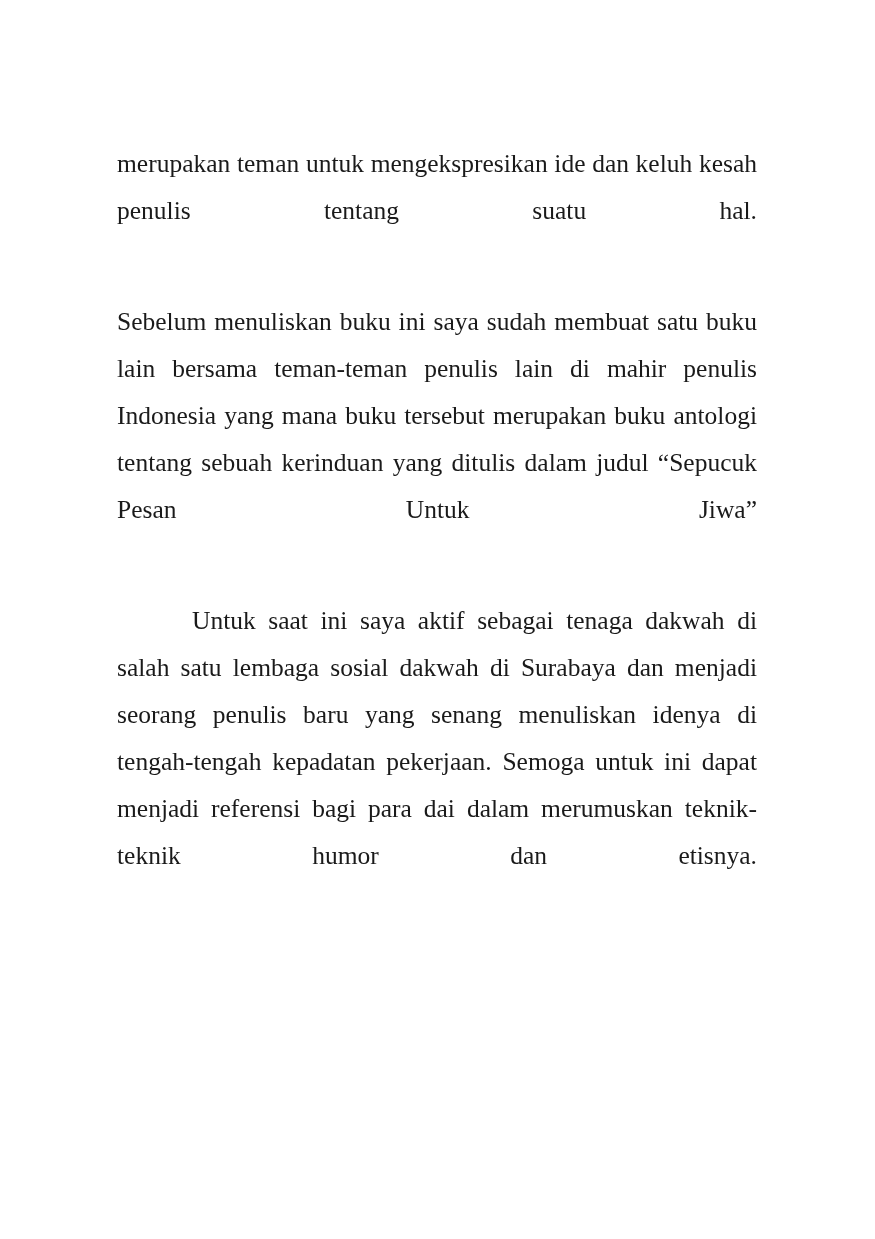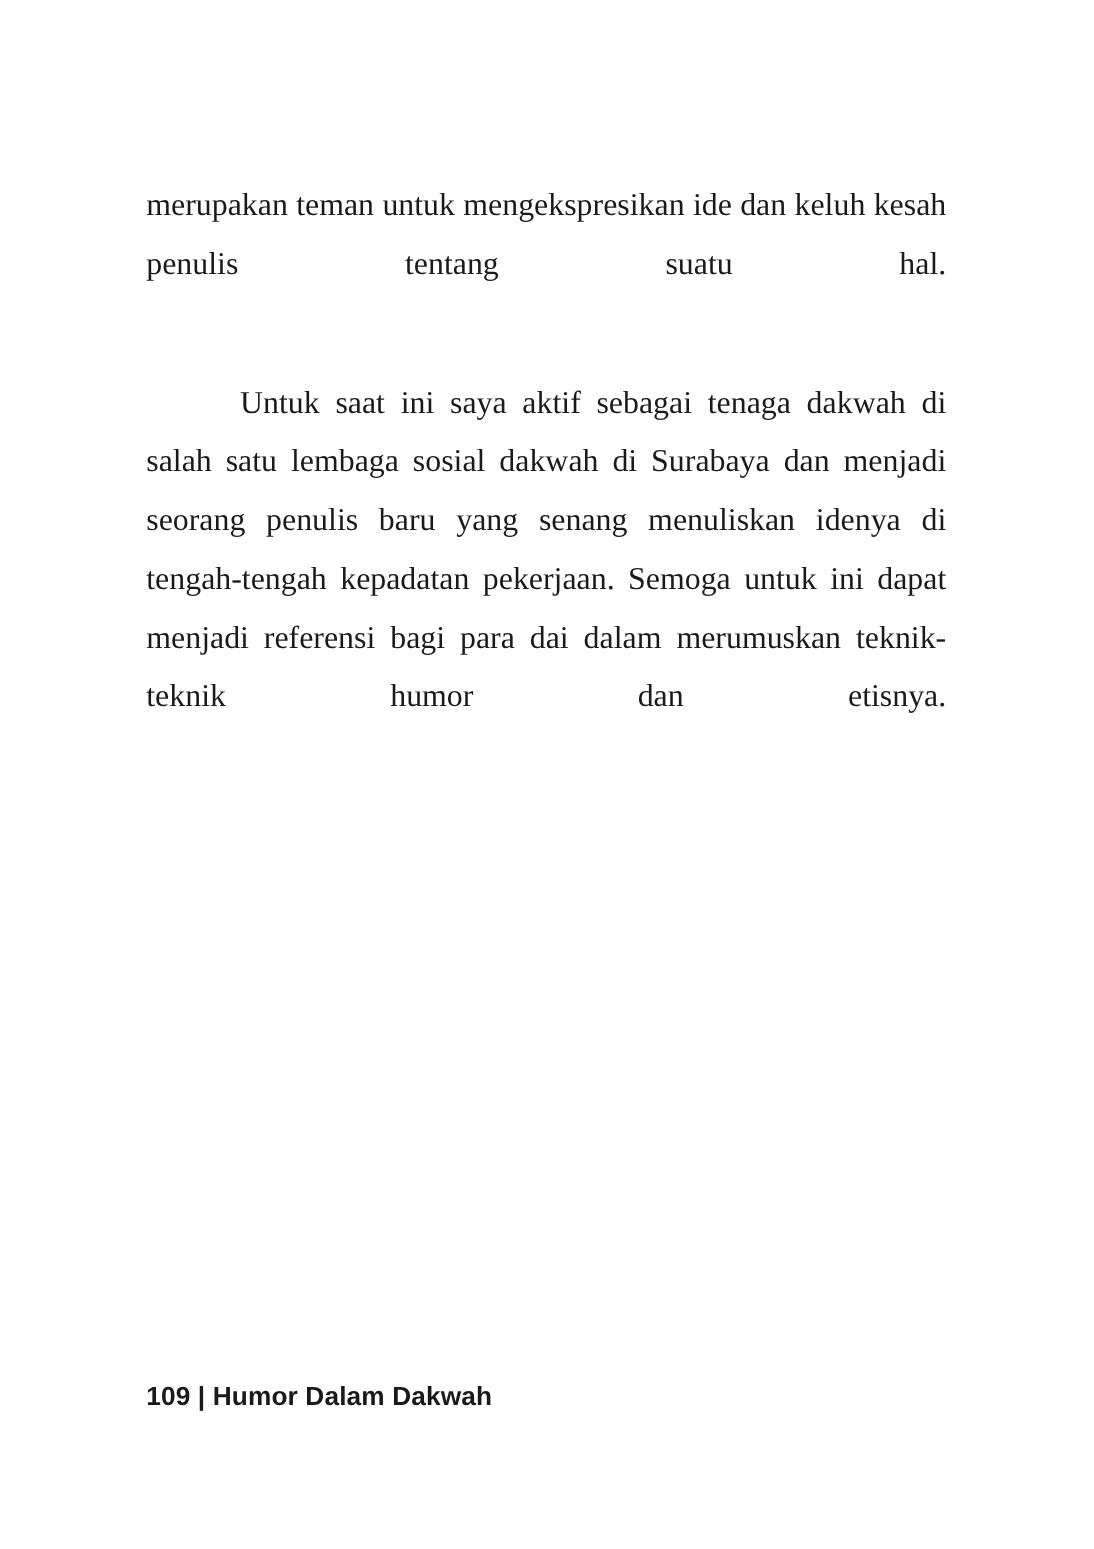--- a/index.html
+++ b/index.html
@@ -65,20 +65,20 @@
 </style>
 </head>
 <body>
 
 <div class="page">
 
   <div class="content">
 
     <p class="body-text">merupakan teman untuk mengekspresikan ide dan keluh kesah penulis tentang suatu hal.</p>
 
+    <p class="body-text para-gap">Sebelum menuliskan buku ini saya sudah membuat satu buku lain bersama teman-teman penulis lain di mahir penulis Indonesia yang mana buku tersebut merupakan buku antologi tentang sebuah kerinduan yang ditulis dalam judul “Sepucuk Pesan Untuk Jiwa”</p>
 
     <p class="body-text para-gap indent">Untuk saat ini saya aktif sebagai tenaga dakwah di salah satu lembaga sosial dakwah di Surabaya dan menjadi seorang penulis baru yang senang menuliskan idenya di tengah-tengah kepadatan pekerjaan. Semoga untuk ini dapat menjadi referensi bagi para dai dalam merumuskan teknik-teknik humor dan etisnya.</p>
 
   </div>
 
-  <div class="footer">109 | Humor Dalam Dakwah</div>
 
 </div>
 
 </body></html>

